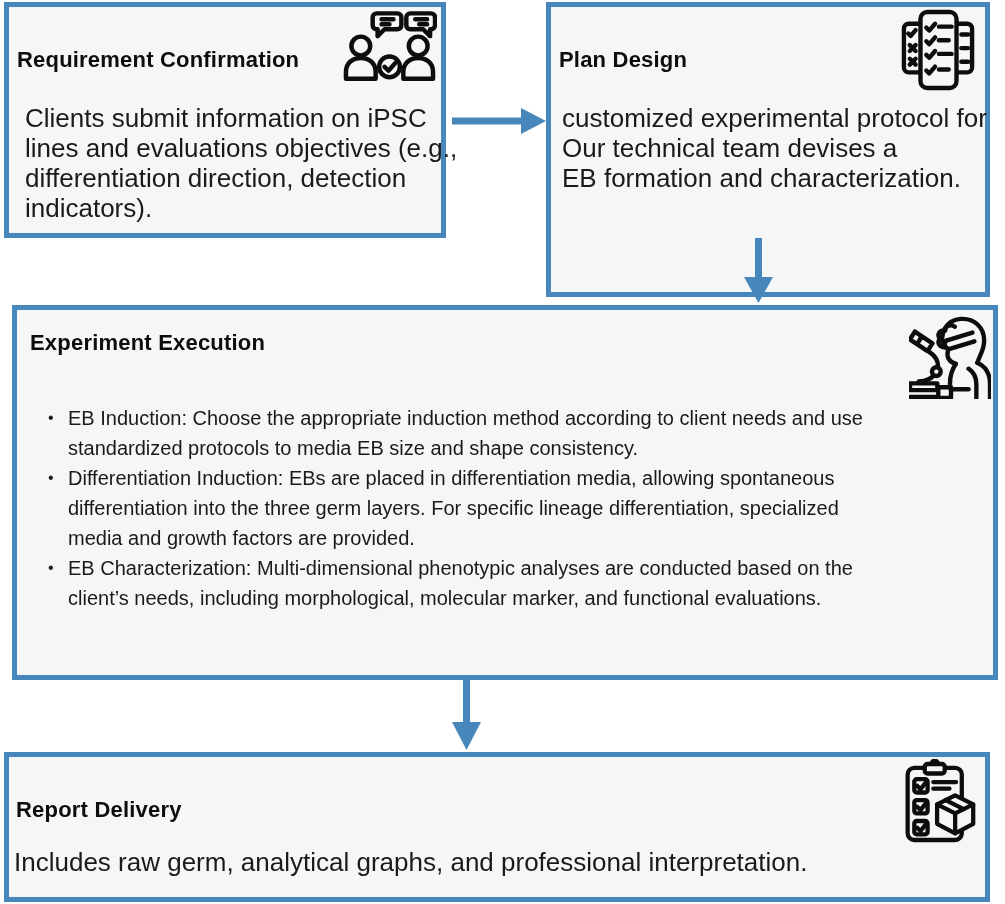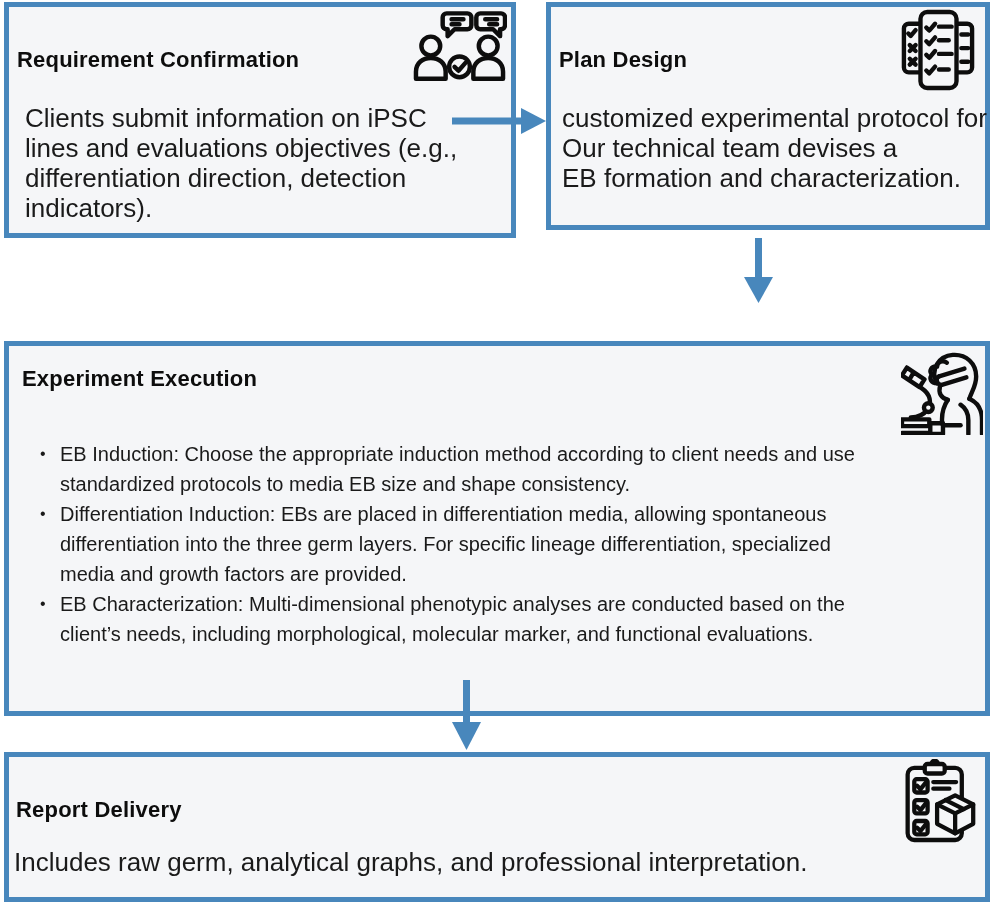--- a/index.html
+++ b/index.html
@@ -25,21 +25,21 @@
   .bullet .dot { position:absolute; left:2px; top:0; font-size:16px; }
   .arrow { position:absolute; }
   .ic { stroke:#0d0d0d; fill:none; stroke-width:4.5; stroke-linecap:round; stroke-linejoin:round; }
   .ic-fill { fill:#F5F6F8; }
 </style>
 </head>
 <body>
 
 <div class="canvas">
 
-  <div class="card" style="left:4px; top:2px; width:512px; height:236px;">
+  <div class="card" style="left:4px; top:2px; width:442px; height:236px;">
     <div class="card-title" style="left:8px; top:40px;">Requirement Confirmation</div>
     <div class="icon" style="right:4px; top:3px;">
       <svg viewBox="0 0 96 80" width="95" height="80">
         <g class="ic" stroke-width="4">
           <path d="M35 3 h21 a4 4 0 0 1 4 4 v8 a4 4 0 0 1 -4 4 h-13 l-7 7 v-7 h-1 a4 4 0 0 1 -4 -4 v-8 a4 4 0 0 1 4 -4 z"></path>
           <path d="M40 9 h12 M40 14 h8"></path>
           <path d="M69 3 h21 a4 4 0 0 1 4 4 v8 a4 4 0 0 1 -4 4 h-1 v7 l-7 -7 h-13 a4 4 0 0 1 -4 -4 v-8 a4 4 0 0 1 4 -4 z"></path>
           <path d="M74 9 h12 M78 14 h8"></path>
         </g>
         <g class="ic">
@@ -53,21 +53,21 @@
       </svg>
     </div>
     <div class="card-body" style="left:16px; top:96px;">
       <div class="body-line">Clients submit information on iPSC</div>
       <div class="body-line">lines and evaluations objectives (e.g.,</div>
       <div class="body-line">differentiation direction, detection</div>
       <div class="body-line">indicators).</div>
     </div>
   </div>
 
-  <div class="card" style="left:546px; top:2px; width:444px; height:228px;">
+  <div class="card" style="left:546px; top:2px; width:444px; height:295px;">
     <div class="card-title" style="left:8px; top:40px;">Plan Design</div>
     <div class="icon" style="right:10px; top:2px;">
       <svg viewBox="0 0 76 86" width="74" height="84">
         <g class="ic" stroke-width="4">
           <rect x="3" y="15" width="70" height="50" rx="5"></rect>
           <rect class="ic-fill" x="20" y="3" width="37" height="78" rx="7"></rect>
           <path d="M26 19 l3 3 6 -7"></path>
             <path d="M39 18 h13"></path>
           <path d="M26 33 l3 3 6 -7"></path>
             <path d="M39 32 h10"></path>
@@ -82,21 +82,21 @@
         </g>
       </svg>
     </div>
     <div class="card-body" style="left:11px; top:96px;">
       <div class="body-line">customized experimental protocol for</div>
       <div class="body-line">Our technical team devises a</div>
       <div class="body-line">EB formation and characterization.</div>
     </div>
   </div>
 
-  <div class="card" style="left:4px; top:305px; width:986px; height:375px;margin-top:36px;">
+  <div class="card" style="left:12px; top:305px; width:986px; height:375px;">
     <div class="card-title" style="left:13px; top:20px;">Experiment Execution</div>
     <div class="icon" style="right:2px; top:3px;">
       <svg viewBox="0 0 84 88" width="82" height="86">
         <g class="ic" stroke-width="4">
           <path d="M6 19 L24 31 M1 27 L19 39 M6 19 L1 27 M24 31 L19 39 M13 24 l-3 5"></path>
           <path d="M21 40 c9 6 11 15 6 22 c-4 6 -11 8 -17 8"></path>
           <rect x="1" y="72" width="28" height="7"></rect>
           <path d="M1 86 h32"></path>
           <circle class="ic-fill" cx="28" cy="60" r="4.5"></circle>
           <path d="M37 35 c-8 -14 2 -28 16 -29 c14 -1 24 9 24 22 c0 10 -5 16 -7 23"></path>

